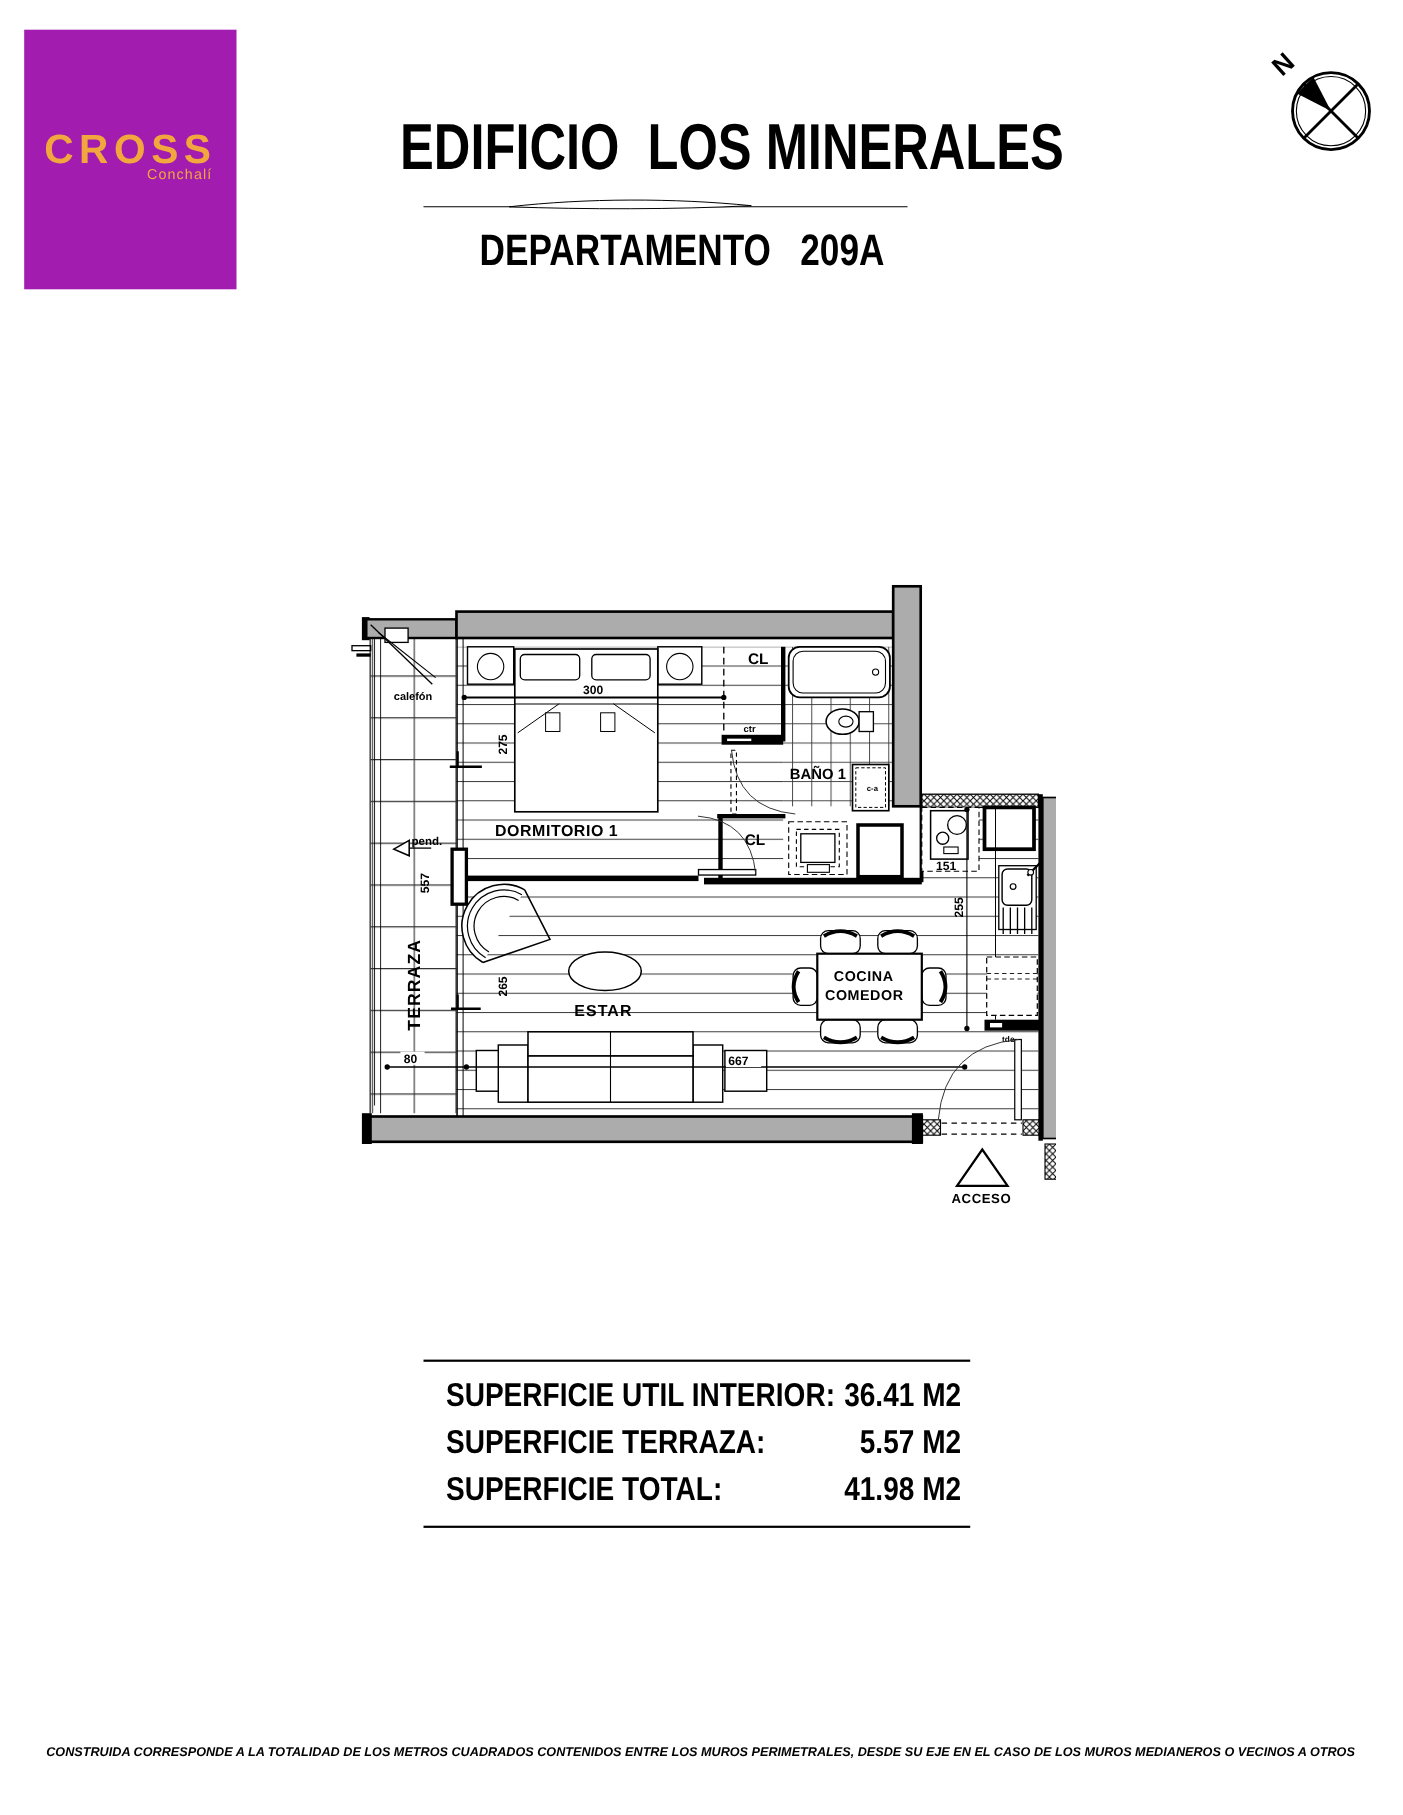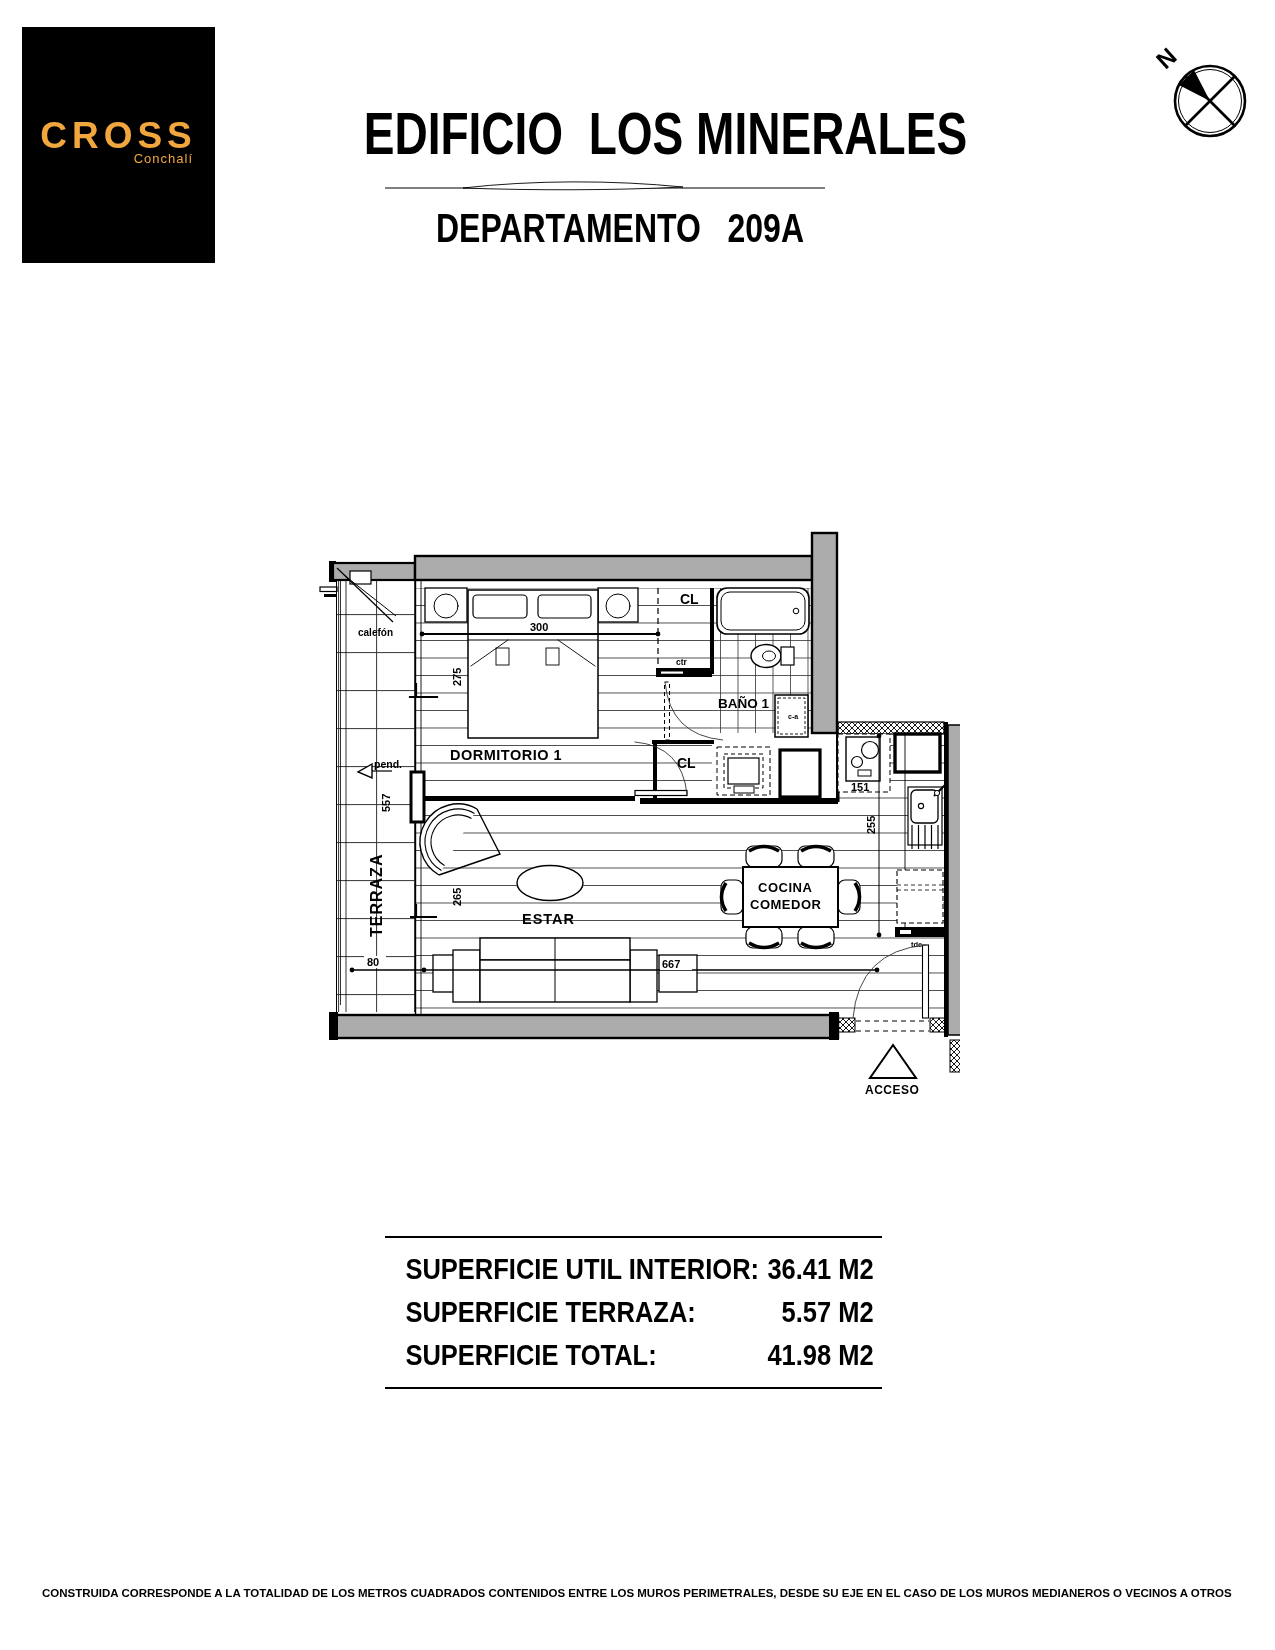--- a/index.html
+++ b/index.html
@@ -28,21 +28,21 @@
       font-size:30px;line-height:43px;padding:0 10px 0 24px;}
   
   .footer{position:absolute;left:28px;top:1556px;width:1150px;
       font-size:11.5px;font-weight:bold;line-height:15px;white-space:pre;}
 </style>
 </head>
 <body>
 
 <div class="page">
 
-  <div class="logo" style="background:#000000;">
+  <div class="logo" style="background:#a21caf;">
     <div class="brand" style="color:#F2A73E;">CROSS</div>
     <div class="loc" style="color:#F2A73E;text-align:right;">Conchalí</div>
   </div>
 
   <div class="title">EDIFICIO  LOS MINERALES</div>
   <svg class="divider" width="444" height="16" viewBox="0 0 444 16">
     <path d="M2,10 H442" stroke="#000" stroke-width="1" fill="none"></path>
     <path d="M80,10 C150,2 230,2 300,9 C230,12.5 150,12.5 80,10 Z" stroke="#000" stroke-width="0.9" fill="#fff"></path>
   </svg>
   <div class="subtitle">DEPARTAMENTO   209A</div>
@@ -297,17 +297,17 @@
         <span>5.57 M2</span>
       </div>
       <div class="row">
         <span>SUPERFICIE TOTAL:</span>
         <span>41.98 M2</span>
       </div>
     </div>
   </div>
 
   <div class="footer">
-    <div style="padding-left:14px;">CONSTRUIDA CORRESPONDE A LA TOTALIDAD DE LOS METROS CUADRADOS CONTENIDOS ENTRE LOS MUROS PERIMETRALES, DESDE SU EJE EN EL CASO DE LOS MUROS MEDIANEROS O VECINOS A OTROS</div>
+    <div style="padding-left:14px;font-style:italic;">CONSTRUIDA CORRESPONDE A LA TOTALIDAD DE LOS METROS CUADRADOS CONTENIDOS ENTRE LOS MUROS PERIMETRALES, DESDE SU EJE EN EL CASO DE LOS MUROS MEDIANEROS O VECINOS A OTROS</div>
     
   </div>
 
 </div>
 
 </body></html>

